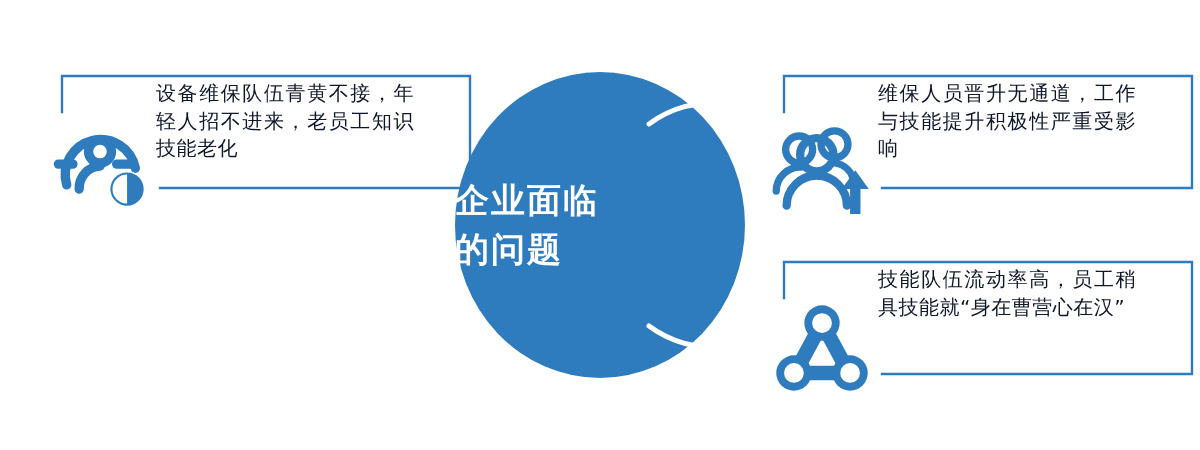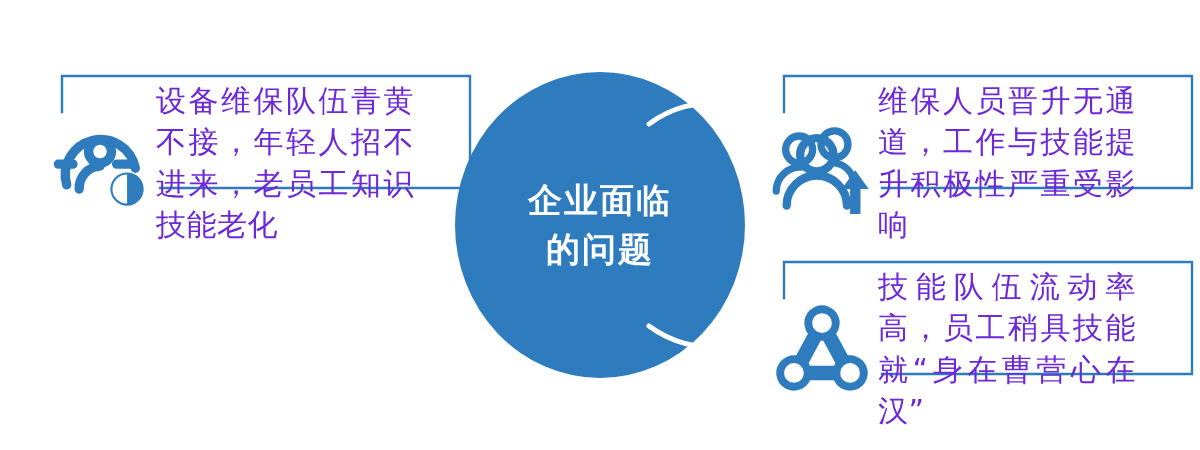--- a/index.html
+++ b/index.html
@@ -38,21 +38,20 @@
   .center-arc {
     position: absolute;
     inset: 0;
   }
   .center-title {
     position: absolute;
     left: 0;
     right: 0;
     top: 50%;
     transform: translateY(-50%);
-    text-align: center;
     color: #ffffff;
     font-size: 34px;
     font-weight: bold;
     line-height: 1.45;
     letter-spacing: 2px;
     white-space: pre-line;
     z-index: 3;
   }
 
   
@@ -79,22 +78,22 @@
     stroke: #2e7cbe;
     stroke-width: 2.4;
     fill: none;
     stroke-linecap: square;
   }
 
   .node-text {
     position: absolute;
     top: 14px;
     width: 258px;
-    color: #6d28d9;
-    font-size: 30px;
+    color: #0f172a;
+    font-size: 20px;
     line-height: 1.38;
     letter-spacing: 0.5px;
     text-align: justify;
     text-align-last: left;
     font-weight: 400;
   }
   .node-tl .node-text,
   .node-bl .node-text { left: 100px; }
   .node-tr .node-text,
   .node-br .node-text { left: 100px; }

